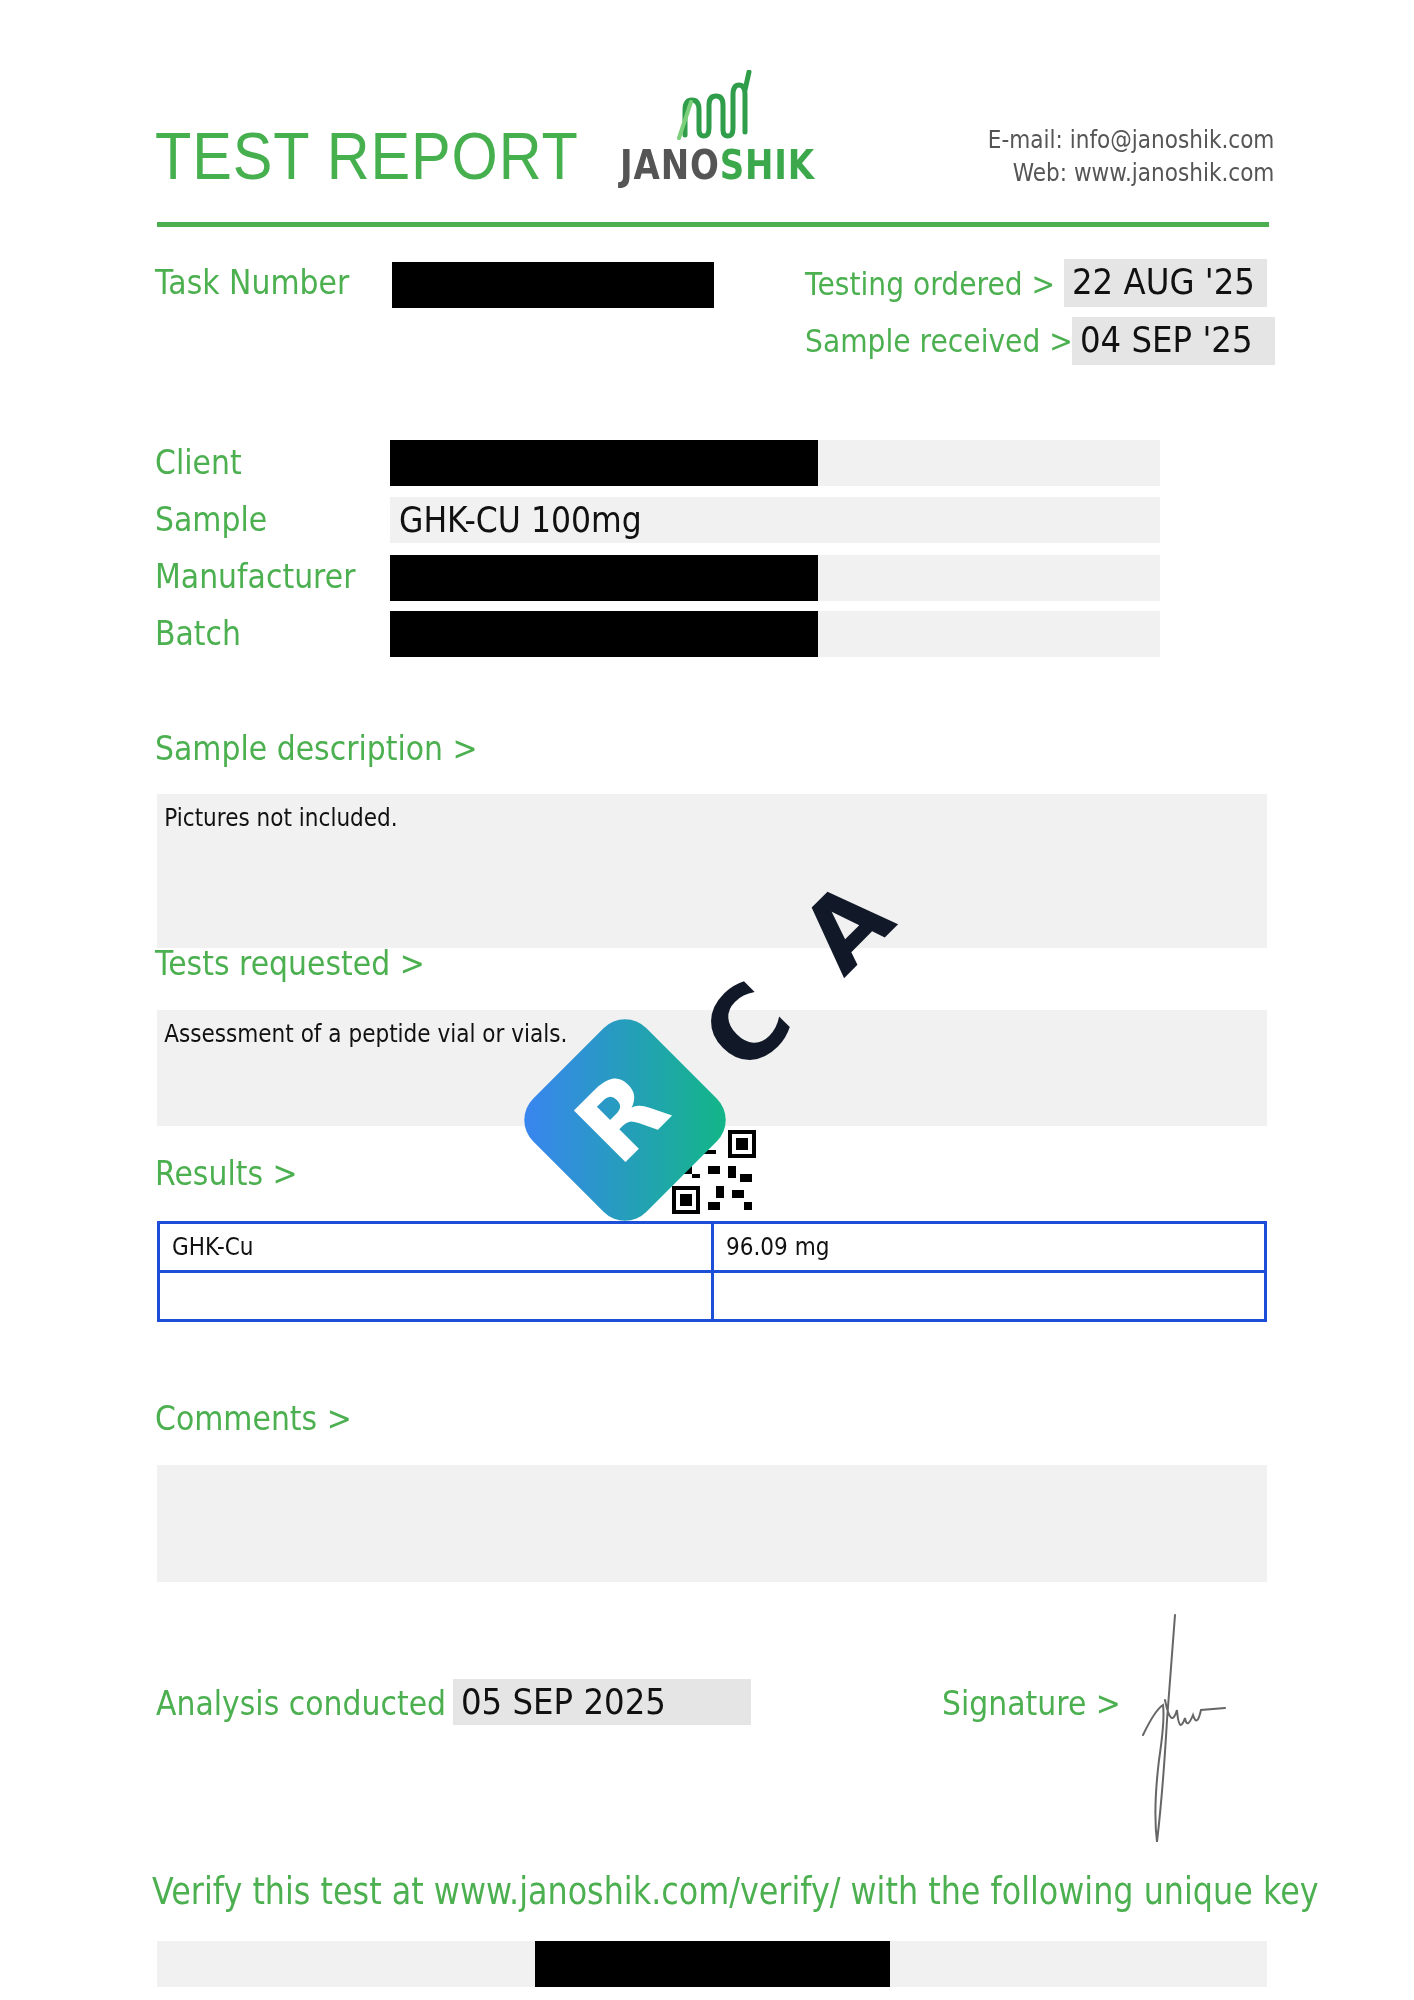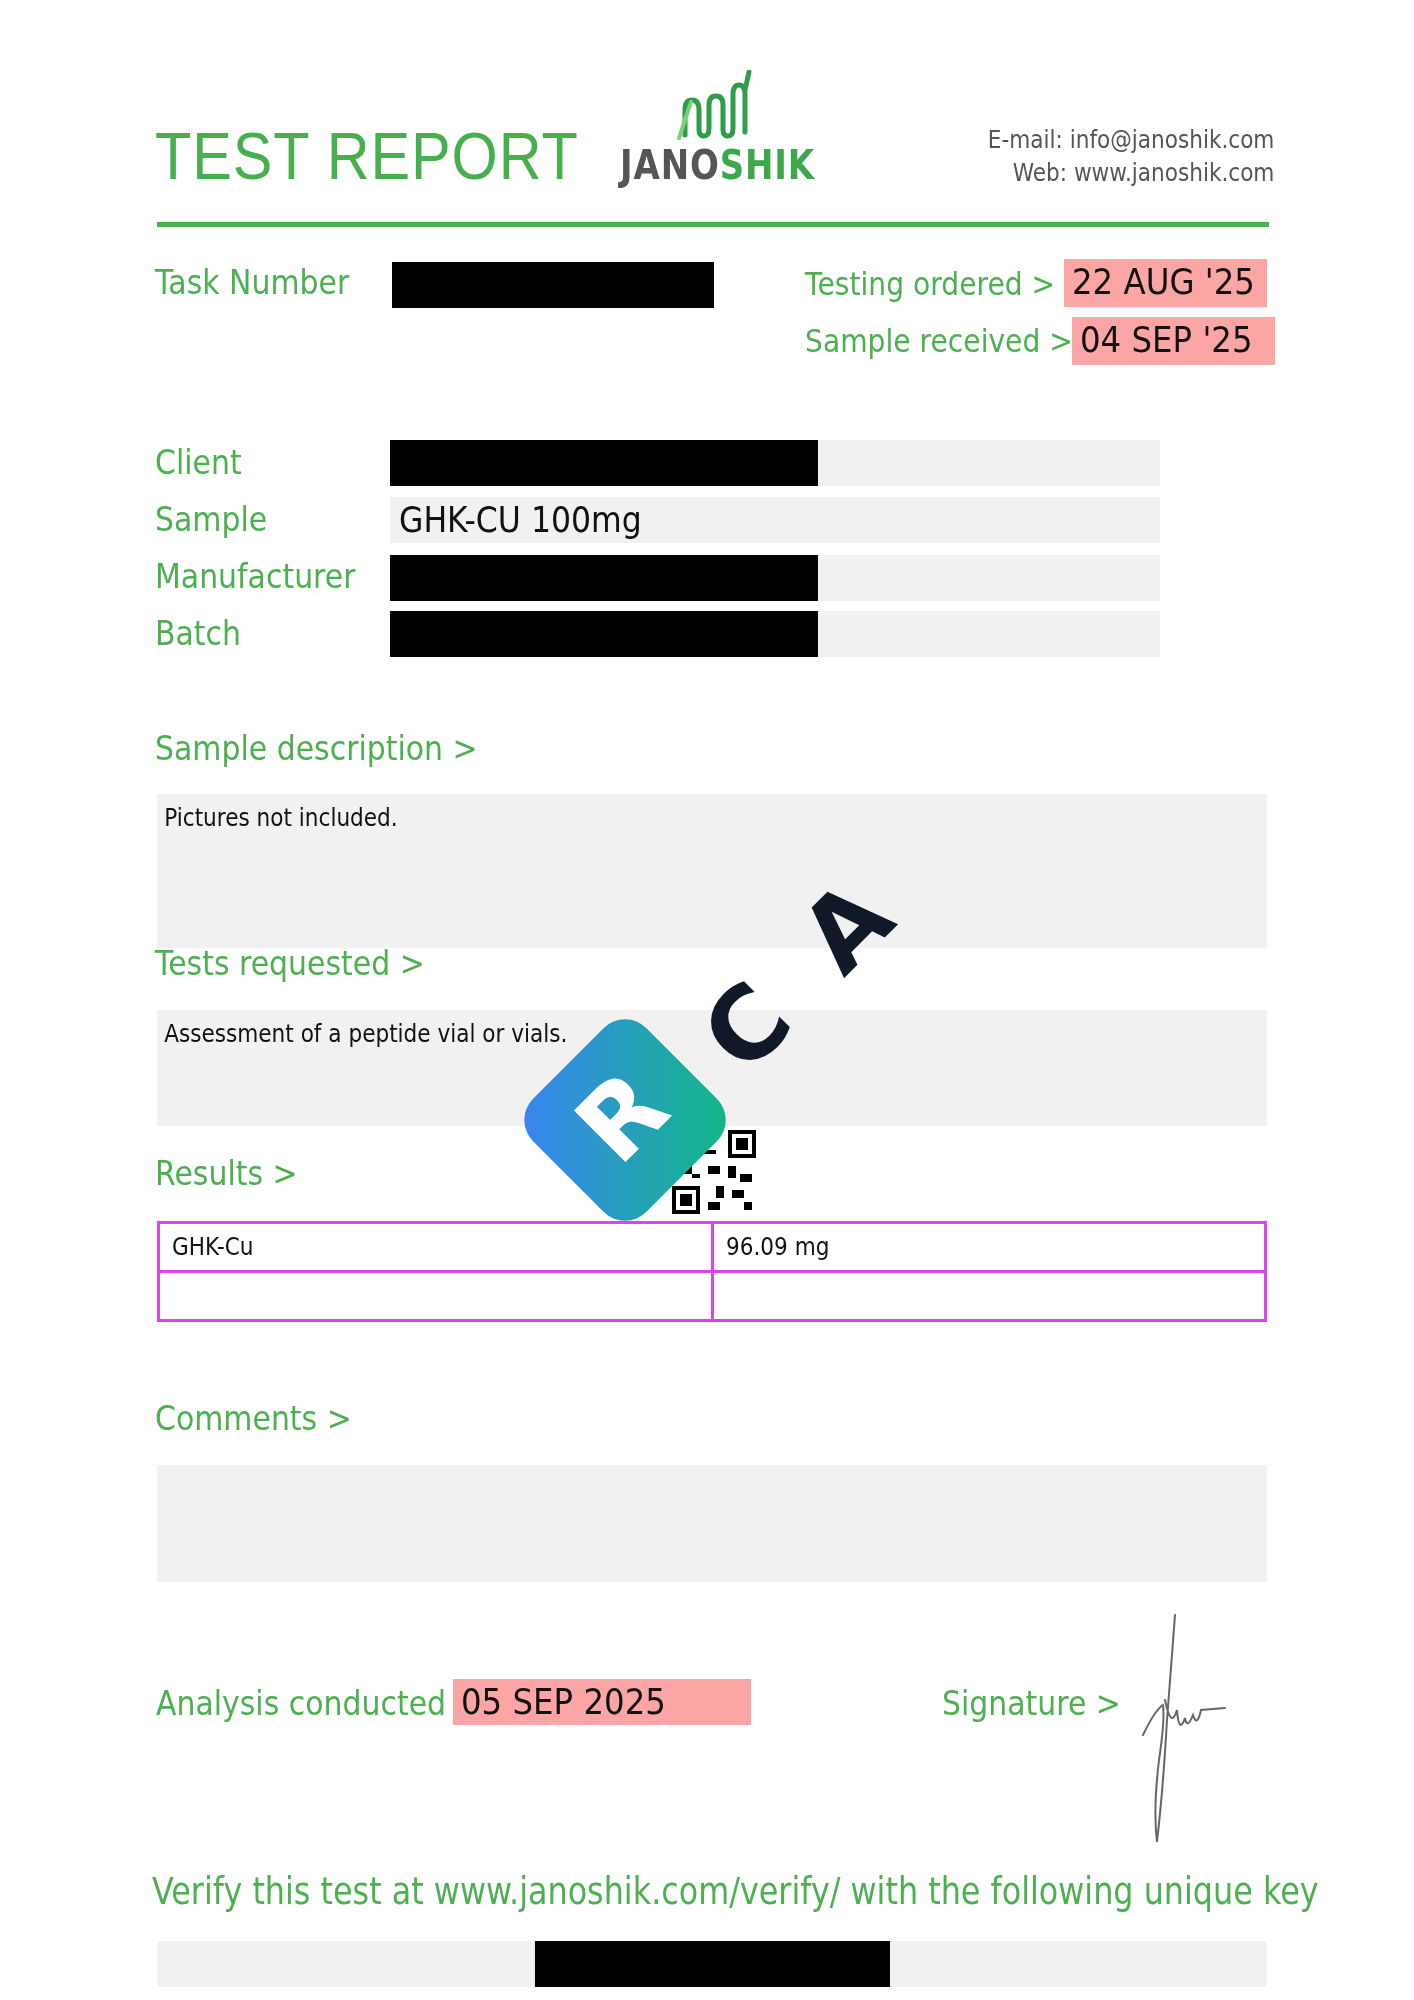--- a/index.html
+++ b/index.html
@@ -10,28 +10,28 @@
   .logo { left: 615px; top: 70px; width: 200px; height: 120px; }
   .logo-mark { position: absolute; left: 62px; top: 0; }
   .logo-text { position: absolute; left: 5px; top: 72px; font-size: 40px; font-weight: bold; letter-spacing: 1px; font-family: "DejaVu Sans", sans-serif; transform: scaleX(0.85); transform-origin: left; }
   .logo-text .g1 { color: #555; }
   .logo-text .g2 { color: #3aa84b; }
   .contact { right: 140px; top: 124px; text-align: right; font-size: 24px; line-height: 33px; color: #555; transform: scaleX(0.9); transform-origin: right; }
   .hr { left: 157px; top: 222px; width: 1112px; height: 5px; background: #4cb050; }
   .label { font-size: 34px; color: #4cb050; white-space: nowrap; transform: scaleX(0.88); transform-origin: left; }
   .label-sm { font-size: 32px; color: #4cb050; white-space: nowrap; transform: scaleX(0.88); transform-origin: left; }
   .redact { background: #000; }
-  .datebox { background: #fca5a5; font-size: 36px; color: #111; padding-left: 8px; line-height: 46px; white-space: nowrap; }
+  .datebox { background: #e5e5e5; font-size: 36px; color: #111; padding-left: 8px; line-height: 46px; white-space: nowrap; }
   .datebox span { display: inline-block; transform: scaleX(0.9); transform-origin: left; }
   .field { left: 390px; width: 770px; height: 46px; background: #f1f1f1; }
   .field-val { font-size: 35px; line-height: 46px; padding-left: 10px; color: #111; transform: scaleX(0.9); transform-origin: left; white-space: nowrap; }
   .textbox { left: 157px; width: 1110px; background: #f1f1f1; }
   .textbox .t { font-size: 24px; padding: 10px 0 0 8px; color: #111; transform: scaleX(0.9); transform-origin: left; white-space: nowrap; }
   table.results { position: absolute; left: 157px; top: 1221px; width: 1110px; border-collapse: collapse; }
-  table.results td { border: 3px solid #d946ef; height: 49px; font-size: 24px; padding-left: 12px; color: #111; width: 50%; }
+  table.results td { border: 3px solid #1d4ed8; height: 49px; font-size: 24px; padding-left: 12px; color: #111; width: 50%; }
   table.results td span { display: inline-block; transform: scaleX(0.9); transform-origin: left; }
   .verify { left: 152px; top: 1870px; font-size: 37px; color: #4cb050; white-space: nowrap; transform: scaleX(0.86); transform-origin: left; }
   .watermark { left: 500px; top: 880px; width: 440px; height: 400px; }
 </style>
 </head>
 <body>
 
 <div class="abs title">TEST REPORT</div>
 
 <div class="abs logo">

